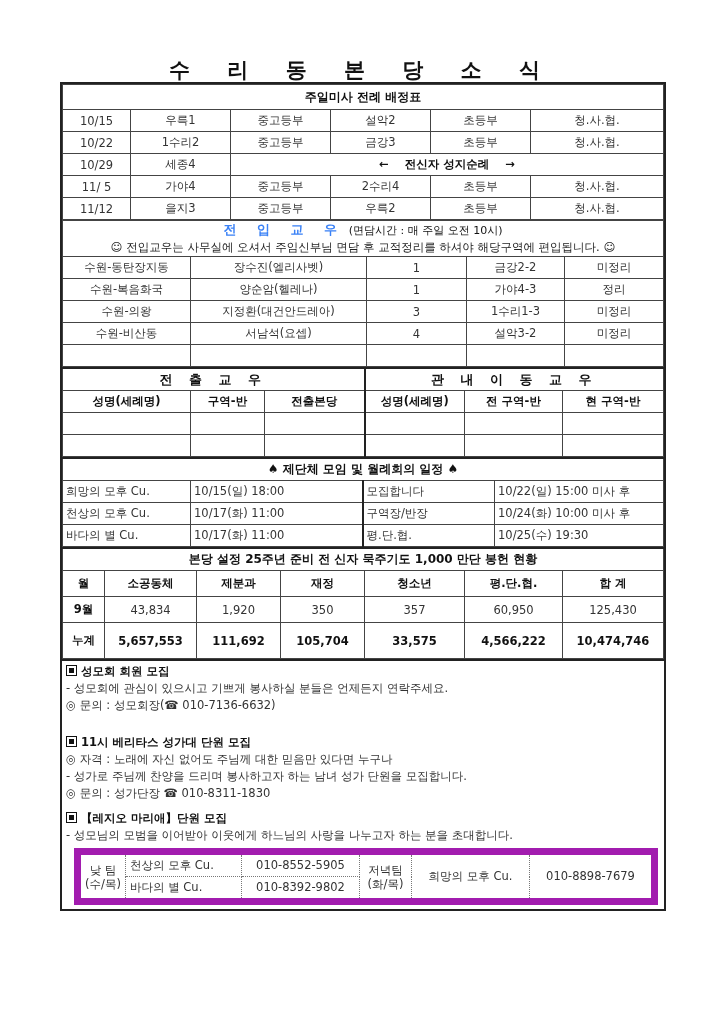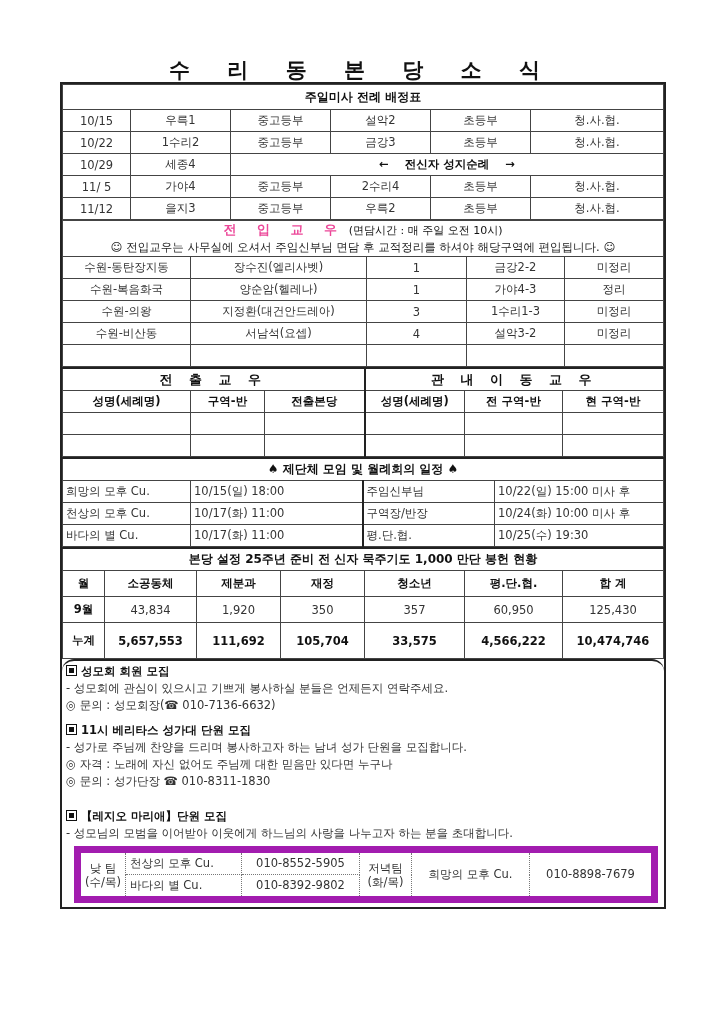--- a/index.html
+++ b/index.html
@@ -5,21 +5,21 @@
   html, body { margin:0; padding:0; background:#ffffff; }
   body { width:724px; height:1024px; position:relative; font-family:"DejaVu Sans", sans-serif; color:#222; }
   .title { position:absolute; left:0; top:56px; width:724px; text-align:center; font-size:21px; font-weight:bold; letter-spacing:15px; color:#111; }
   .sheet { position:absolute; left:60px; top:82px; width:602px; border:2px solid #222; border-bottom-width:2px; }
   table { border-collapse:collapse; width:100%; table-layout:fixed; }
   td, th { border:1px solid #444; font-size:11.5px; text-align:center; height:21px; padding:0; font-weight:normal; color:#333; white-space:nowrap; overflow:hidden; }
   th { color:#222; }
   .sec-head td { font-weight:bold; font-size:12px; color:#111; }
   .bold td, .bold th { font-weight:bold; color:#111; }
   .left td.l { text-align:left; padding-left:3px; }
-  .notice { padding:2px 4px 4px 4px; font-size:11.5px; line-height:17px; color:#333; border-top:1px solid #444;border-radius:12px; }
+  .notice { padding:2px 4px 4px 4px; font-size:11.5px; line-height:17px; color:#333; border-top:1px solid #444; }
   .notice .h { font-weight:bold; color:#111; }
   .contact { margin:4px 8px 0 8px; width:calc(100% - 10px); }
   .contact td { border:1px dotted #777; font-size:11.5px; height:21px; }
   .contact { border:7px solid #a21caf; }
   .sq { display:inline-block; width:9px; height:9px; border:1.5px solid #111; position:relative; margin-right:4px; vertical-align:-1px; }
   .sq::after { content:""; position:absolute; left:2px; top:2px; width:5px; height:5px; background:#111; }
   .thick-right { border-right:2px solid #222 !important; }
 </style>
 </head>
 <body>
@@ -85,21 +85,21 @@
     <colgroup>
         <col style="width:128px">
         <col style="width:176px">
         <col style="width:100px">
         <col style="width:98px">
         <col>
       </colgroup>
     <tbody>
         <tr>
           <td colspan="5" style="height:18px;border-bottom:none">
-      <span style="font-weight:bold;font-size:13px;letter-spacing:8px;color:#ec4899">전 입 교 우</span>
+      <span style="font-weight:bold;font-size:13px;letter-spacing:8px;color:#3b82f6">전 입 교 우</span>
       <span style="font-size:11px;color:#111">(면담시간 : 매 주일 오전 10시)</span>
     </td>
         </tr>
     <tr>
           <td colspan="5" style="height:17px;border-top:none;font-size:11.5px;color:#222">☺ 전입교우는 사무실에 오셔서 주임신부님 면담 후 교적정리를 하셔야 해당구역에 편입됩니다. ☺</td>
         </tr>
     <tr>
       <td>수원-동탄장지동</td>
       <td>장수진(엘리사벳)</td>
       <td>1</td>
@@ -185,21 +185,21 @@
         <col style="width:132px">
         <col>
       </colgroup>
     <tbody>
         <tr class="sec-head" style="border-top:2px solid #222">
           <td colspan="4">♠ 제단체 모임 및 월례회의 일정 ♠</td>
         </tr>
     <tr>
       <td class="l">희망의 모후 Cu.</td>
       <td class="l thick-right">10/15(일) 18:00</td>
-      <td class="l">주임신부님</td>
+      <td class="l">모집합니다</td>
       <td class="l">10/22(일) 15:00 미사 후</td>
     </tr>
     <tr>
       <td class="l">천상의 모후 Cu.</td>
       <td class="l thick-right">10/17(화) 11:00</td>
       <td class="l">구역장/반장</td>
       <td class="l">10/24(화) 10:00 미사 후</td>
     </tr>
     <tr>
       <td class="l">바다의 별 Cu.</td>
@@ -251,25 +251,25 @@
       <td>4,566,222</td>
       <td>10,474,746</td>
     </tr>
   </tbody>
     </table>
 
   <div class="notice" style="border-top:2px solid #222">
     <div class="h"><span class="sq"></span><span>성모회 회원 모집</span></div>
     <div>- 성모회에 관심이 있으시고 기쁘게 봉사하실 분들은 언제든지 연락주세요.</div>
     <div>◎ 문의 : 성모회장(☎ 010-7136-6632)</div>
-    <div class="h" style="margin-top:8px"><span class="sq"></span><span>11시 베리타스 성가대 단원 모집</span></div>
+    <div class="h" style="margin-top:20px"><span class="sq"></span><span>11시 베리타스 성가대 단원 모집</span></div>
+    <div>◎ 자격 : 노래에 자신 없어도 주님께 대한 믿음만 있다면 누구나</div>
     <div>- 성가로 주님께 찬양을 드리며 봉사하고자 하는 남녀 성가 단원을 모집합니다.</div>
-    <div>◎ 자격 : 노래에 자신 없어도 주님께 대한 믿음만 있다면 누구나</div>
     <div>◎ 문의 : 성가단장 ☎ 010-8311-1830</div>
-    <div class="h" style="margin-top:18px"><span class="sq"></span><span>【레지오 마리애】단원 모집</span></div>
+    <div class="h" style="margin-top:8px"><span class="sq"></span><span>【레지오 마리애】단원 모집</span></div>
     <div>- 성모님의 모범을 이어받아 이웃에게 하느님의 사랑을 나누고자 하는 분을 초대합니다.</div>
 
     <table class="contact">
       <colgroup>
           <col style="width:48px">
           <col style="width:116px">
           <col style="width:118px">
           <col style="width:52px">
           <col style="width:118px">
           <col>

